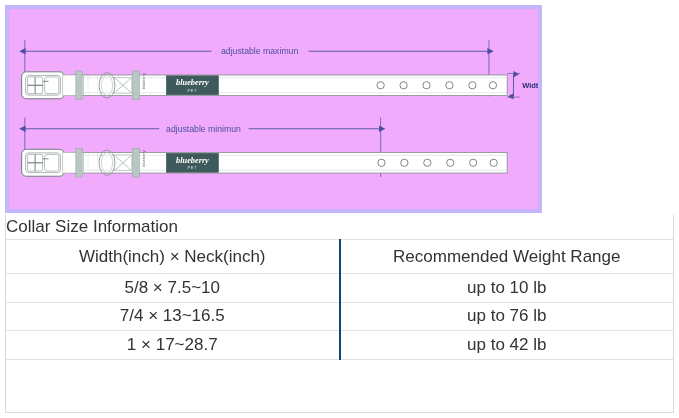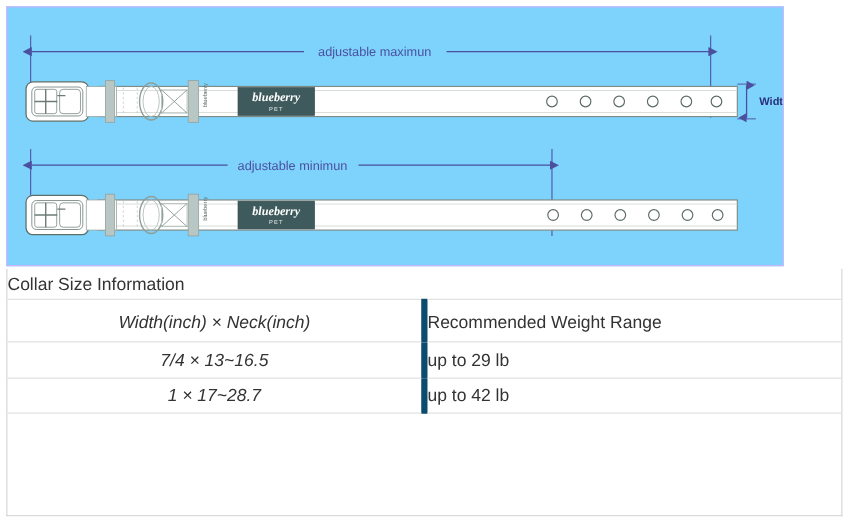--- a/index.html
+++ b/index.html
@@ -6,48 +6,48 @@
   body{
     width:679px;height:418px;
     font-family:"Liberation Sans","DejaVu Sans",sans-serif;
     color:#2b2b2b;
     -webkit-font-smoothing:antialiased;
   }
   .page{position:relative;width:679px;height:418px;overflow:hidden;background:#fff;}
 
   
   .diagram-panel{
-    position:absolute;left:5px;top:5px;width:622px;height:208px;
-    border:1px solid #c4b5fd;background:#7dd3fc;box-sizing:border-box;
+    position:absolute;left:5px;top:5px;width:537px;height:208px;
+    border:4px solid #c4b5fd;background:#f0abfc;box-sizing:border-box;
   }
   .diagram{position:absolute;left:0;top:0;width:100%;height:100%;}
 
   
   .table-wrap{
     position:absolute;left:5px;top:215px;width:669px;height:198px;
     border:1px solid #d9d9d9;border-top:none;box-sizing:border-box;background:#fff;
   }
   .tbl{width:100%;border-collapse:collapse;table-layout:fixed;}
   .tbl td{
     border-bottom:1px solid #e2e2e2;
-    font-size:14px;
+    font-size:17px;
     padding:0;
     vertical-align:middle;
     color:#333;
   }
   .tbl tr.r-title td{height:24px;}
   .tbl tr.r-head td{height:33px;}
   .tbl tr.r-data td{height:27.5px;}
   .tbl tr.r-tips td{height:29px;border-bottom:none;}
 
   .cap{
     padding-left:9px;font-size:11.5px;color:#333;text-align:left;
   }
-  .col-a{width:336px;text-align:center;border-right:5px solid #0c4a6e;font-style:italic;}
-  .col-b{text-align:left;}
+  .col-a{width:336px;text-align:center;border-right:2px solid #0c4a6e;}
+  .col-b{text-align:center;}
   .full{text-align:left;padding-left:9px;font-size:11px;color:#333;}
   .hdr{font-size:11.5px;color:#333;}
 
   
 </style>
 </head>
 <body>
 
 <div class="page">
 
@@ -207,22 +207,26 @@
     <table class="tbl">
       <tbody>
         <tr class="r-title">
           <td class="cap" colspan="2">Collar Size Information</td>
         </tr>
         <tr class="r-head">
           <td class="col-a hdr">Width(inch)  ×  Neck(inch)</td>
           <td class="col-b hdr">Recommended Weight Range</td>
         </tr>
         <tr class="r-data">
+          <td class="col-a">5/8 × 7.5~10</td>
+          <td class="col-b">up to 10 lb</td>
+        </tr>
+        <tr class="r-data">
           <td class="col-a">7/4 × 13~16.5</td>
-          <td class="col-b">up to 29 lb</td>
+          <td class="col-b">up to 76 lb</td>
         </tr>
         <tr class="r-data">
           <td class="col-a">1 × 17~28.7</td>
           <td class="col-b">up to 42 lb</td>
         </tr>
       </tbody>
     </table>
   </div>
 
 </div>

